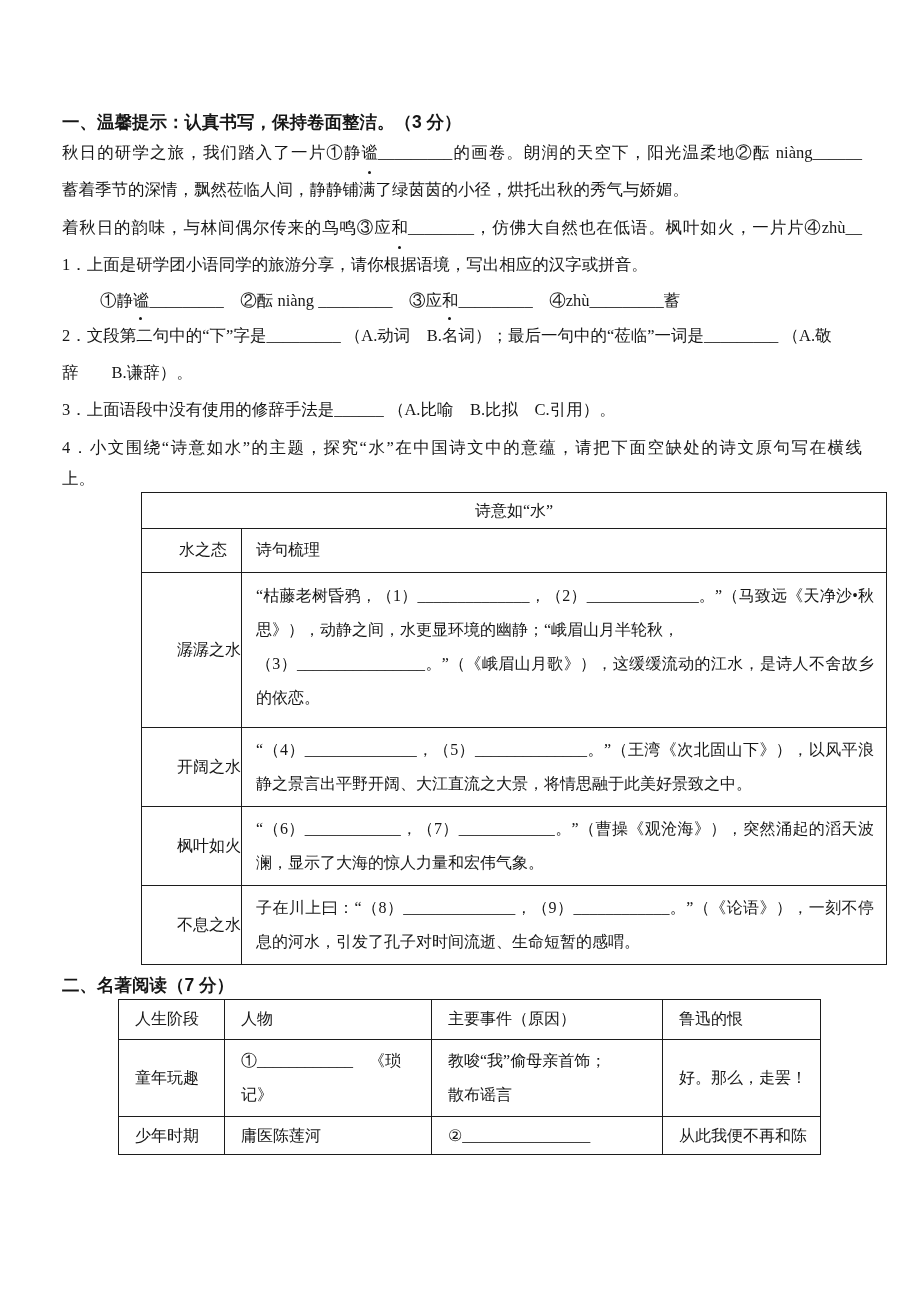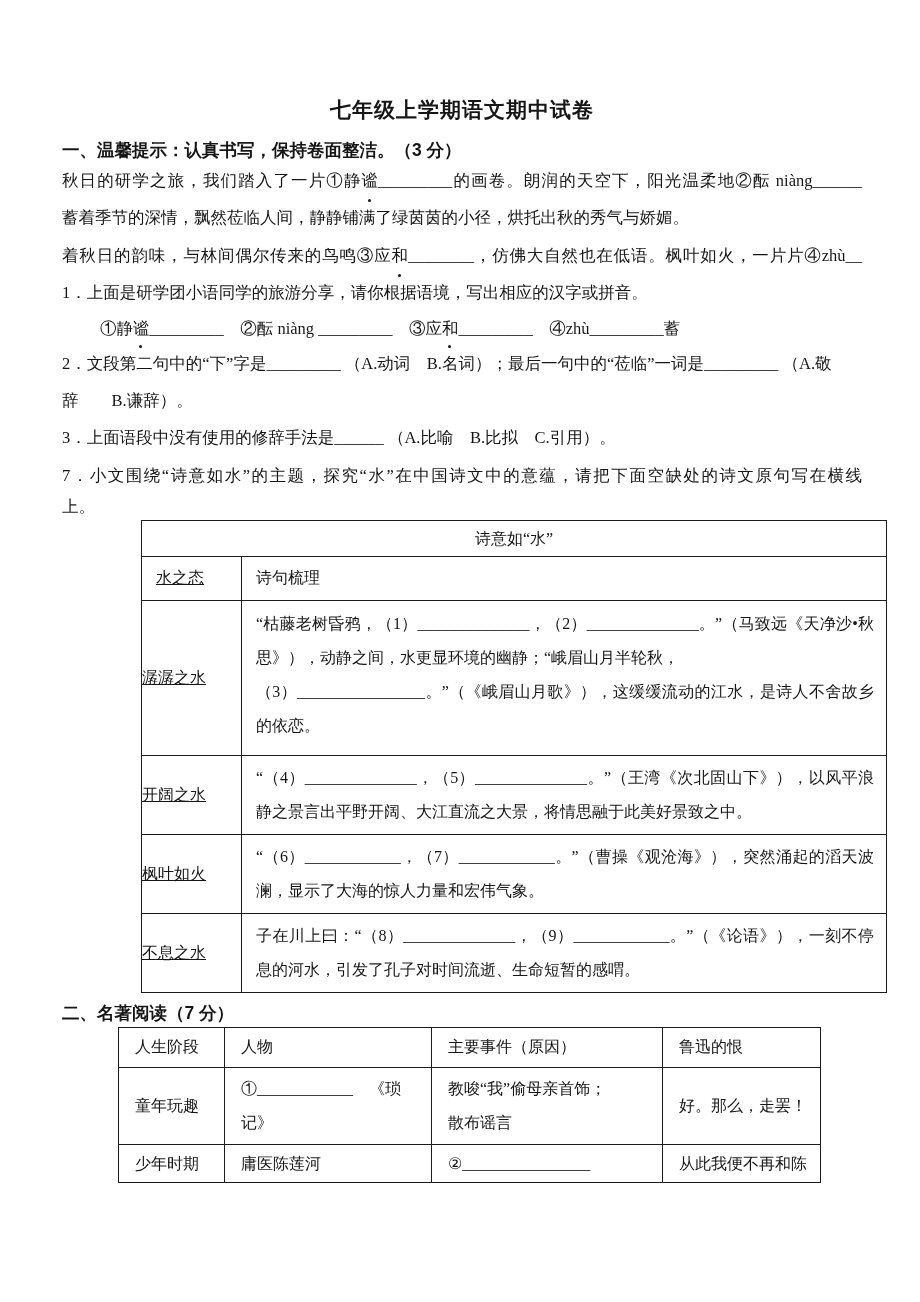--- a/index.html
+++ b/index.html
@@ -38,60 +38,59 @@
   }
 
   table { border-collapse:collapse; table-layout:fixed; }
   td, th { border:1.6px solid #1c1c1c; font-weight:normal; font-size:16px; vertical-align:middle; }
 
   
   .t1 { margin-left:79px; width:745px; }
   .t1 .c1 { width:100px; } .t1 .c2 { width:645px; }
   .t1 .ttl  { height:36px; text-align:center; line-height:22px; padding:6px 0; }
   .t1 .sub  { height:44px; padding:8px 14px; }
-  .t1 .lab  { text-align:left;text-decoration:underline; }
+  .t1 .lab  { text-align:right; }
   .t1 .cont { padding:5px 12px 5px 14px; line-height:34px; text-align:justify; white-space:pre-line; }
   .t1 .rC .cont { padding-top:6px; padding-bottom:12px; }
   .t1 .rC td { height:148px; }
   .t1 .rD td, .t1 .rE td { height:76px; }
   .t1 .rF td { height:78px; }
 
   
   .t2 { margin-left:56px; width:702px; margin-top:2px; }
   .t2 .d1 { width:106px; } .t2 .d2 { width:207px; }
   .t2 .d3 { width:231px; } .t2 .d4 { width:158px; }
   .t2 th { height:40px; text-align:left; padding:6px 12px 6px 16px; }
   .t2 td { padding:4px 12px 4px 16px; line-height:34px; white-space:pre-line; }
   .t2 .r1 td { height:76px; }
   .t2 .r2 td { height:38px; line-height:28px; }
 </style>
 </head>
 <body>
 
 <div class="page">
 
-  <div class="title">七年级上学期语文期中试卷</div>
 
   <div class="sec-heading first">一、温馨提示：认真书写，保持卷面整洁。（3 分）</div>
 
   <div>
     <div class="bodyline just"><span>秋日的研学之旅，我们踏入了一片①静</span><span class="emph">谧</span><span>_________的画卷。朗润的天空下，阳光温柔地②酝 niàng______</span></div>
     <div class="bodyline"><span>蓄着季节的深情，飘然莅临人间，静静铺满了绿茵茵的小径，烘托出秋的秀气与娇媚。</span></div>
     <div class="bodyline just"><span>着秋日的韵味，与林间偶尔传来的鸟鸣③应</span><span class="emph">和</span><span>________，仿佛大自然也在低语。枫叶如火，一片片④zhù__</span></div>
   </div>
 
   <div class="bodyline">1．上面是研学团小语同学的旅游分享，请你根据语境，写出相应的汉字或拼音。</div>
   <div class="bodyline opts"><span>①静</span><span class="emph">谧</span><span>_________　②酝 niàng _________　③应</span><span class="emph">和</span><span>_________　④zhù_________蓄</span></div>
 
   <div class="bodyline">2．文段第二句中的“下”字是_________ （A.动词　B.名词）；最后一句中的“莅临”一词是_________ （A.敬</div>
   <div class="bodyline">辞　　B.谦辞）。</div>
 
   <div class="bodyline">3．上面语段中没有使用的修辞手法是______ （A.比喻　B.比拟　C.引用）。</div>
 
-  <div class="bodyline just">7．小文围绕“诗意如水”的主题，探究“水”在中国诗文中的意蕴，请把下面空缺处的诗文原句写在横线</div>
+  <div class="bodyline just">4．小文围绕“诗意如水”的主题，探究“水”在中国诗文中的意蕴，请把下面空缺处的诗文原句写在横线</div>
   <div class="bodyline tight">上。</div>
 
   <table class="t1">
     <colgroup>
         <col class="c1">
         <col class="c2">
       </colgroup>
     <tbody>
         <tr>
       <th colspan="2" class="ttl">诗意如“水”</th>

